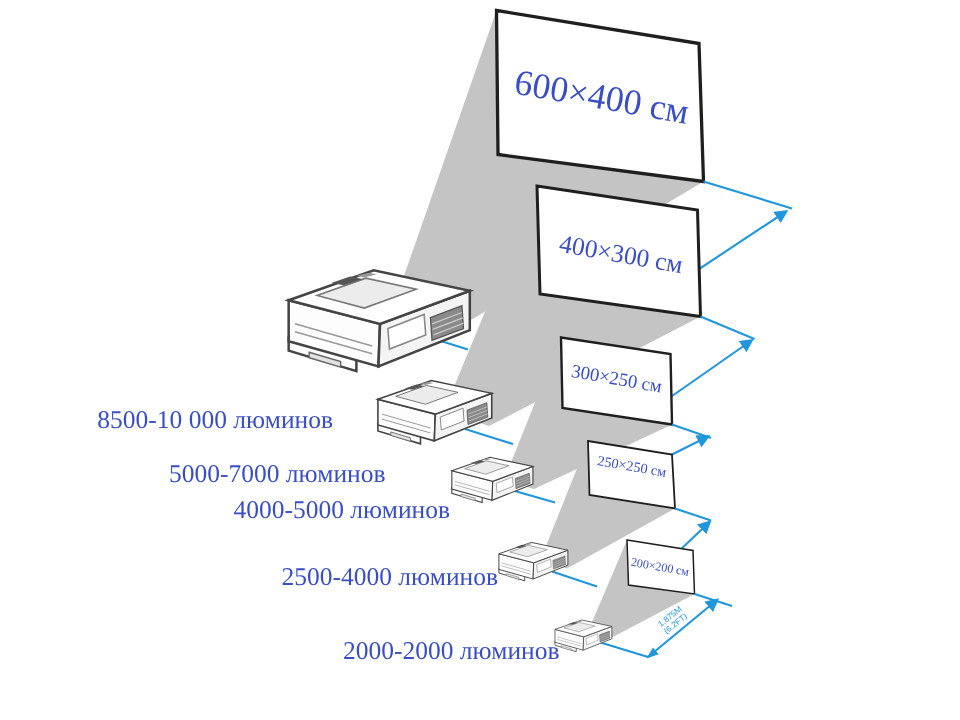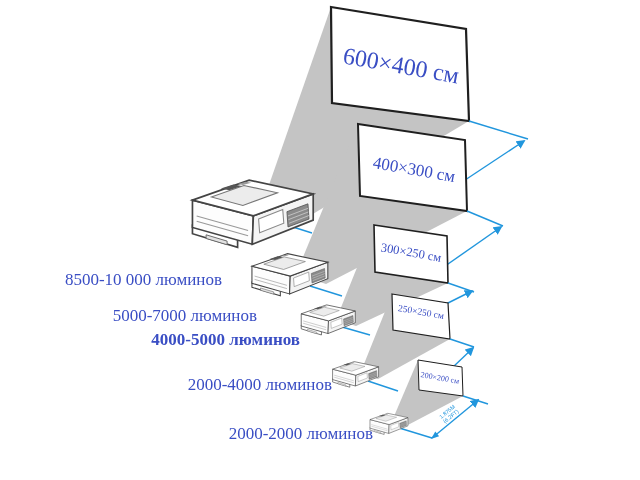--- a/index.html
+++ b/index.html
@@ -112,22 +112,22 @@
   </svg>
 
   <div class="size-label" style="left:401px; top:66px;  font-size:24px;">600×400 см</div>
   <div class="size-label" style="left:414px; top:170px; font-size:17px;">400×300 см</div>
   <div class="size-label" style="left:411px; top:253px; font-size:12.5px;">300×250 см</div>
   <div class="size-label" style="left:421px; top:312px; font-size:9.5px;">250×250 см</div>
   <div class="size-label" style="left:440px; top:378px; font-size:8px;">200×200 см</div>
 
   <div class="lumen-label" style="right:418px; top:241px;margin-top:39px;">8500-10 000 люминов</div>
   <div class="lumen-label" style="right:383px; top:296px;margin-top:20px;">5000-7000 люминов</div>
-  <div class="lumen-label" style="right:340px; top:340px;font-weight:bold;">4000-5000 люминов</div>
-  <div class="lumen-label" style="right:308px; top:385px;">2000-4000 люминов</div>
+  <div class="lumen-label" style="right:340px; top:340px;">4000-5000 люминов</div>
+  <div class="lumen-label" style="right:308px; top:385px;">2500-4000 люминов</div>
   <div class="lumen-label" style="right:267px; top:434px;">2000-2000 люминов</div>
 
   <div class="dist-label" style="left:449px; top:414px;">
     <div>1.875M</div>
     <div>(6.2FT)</div>
   </div>
 
 </div>
 
 </body></html>

